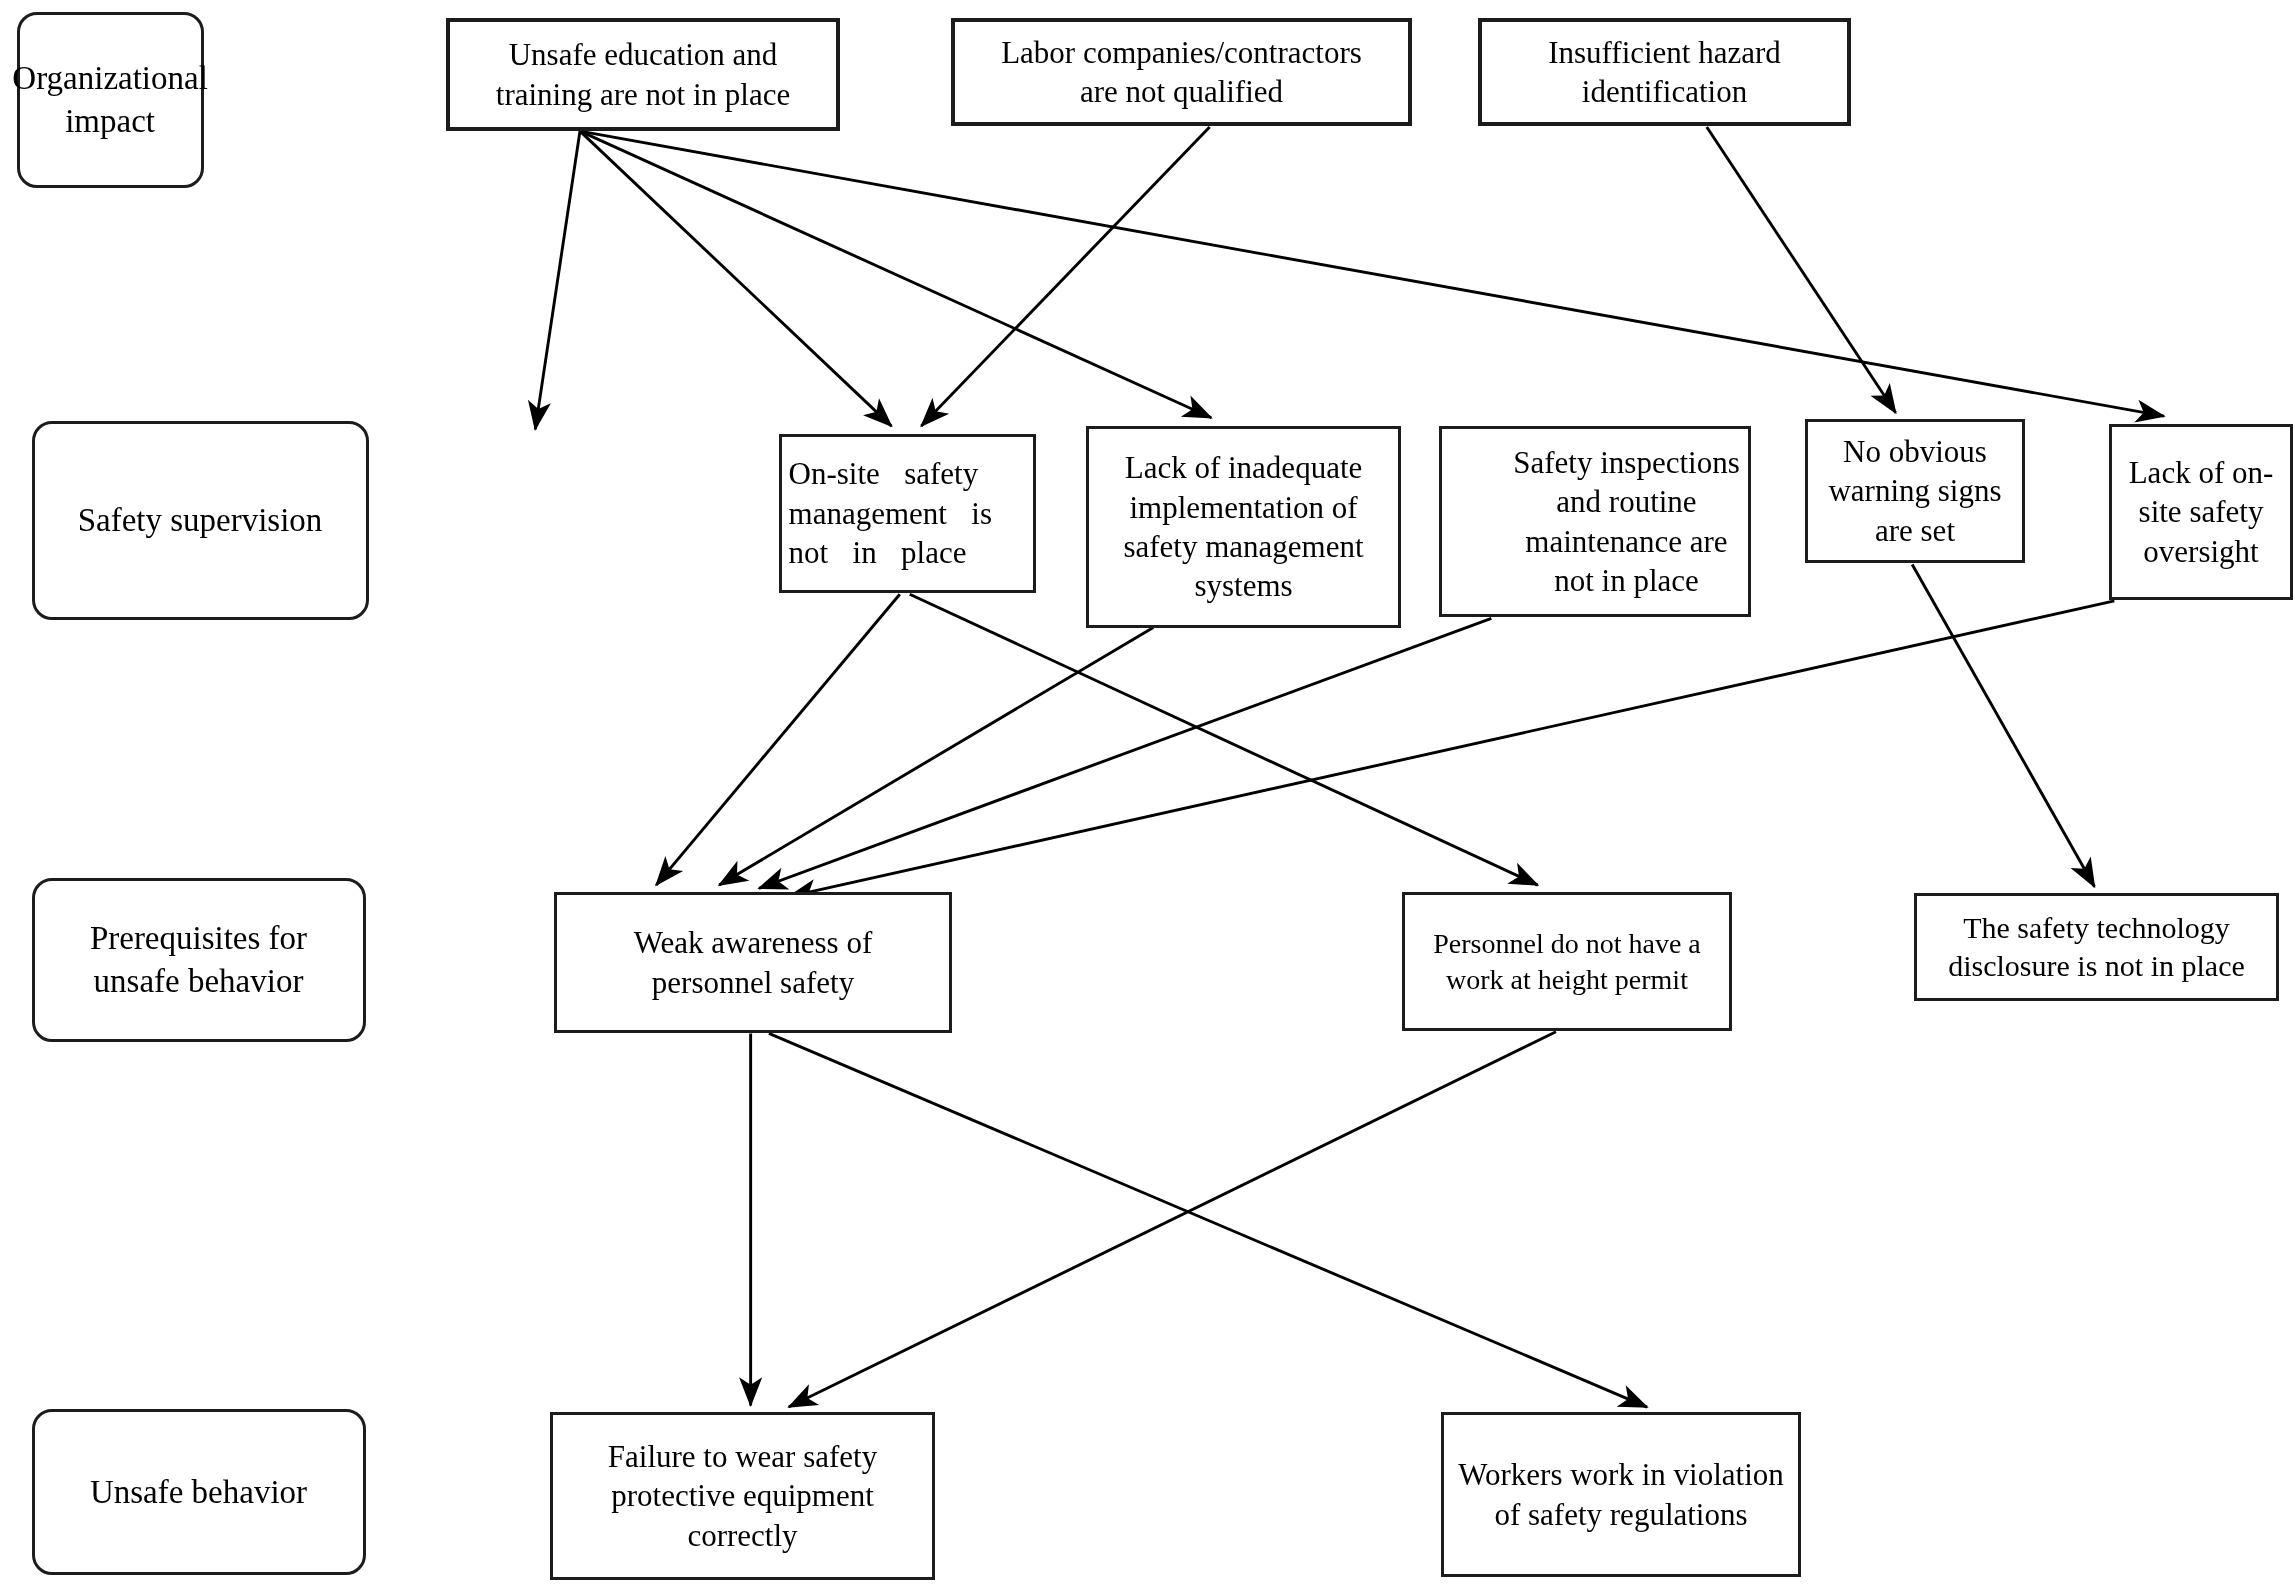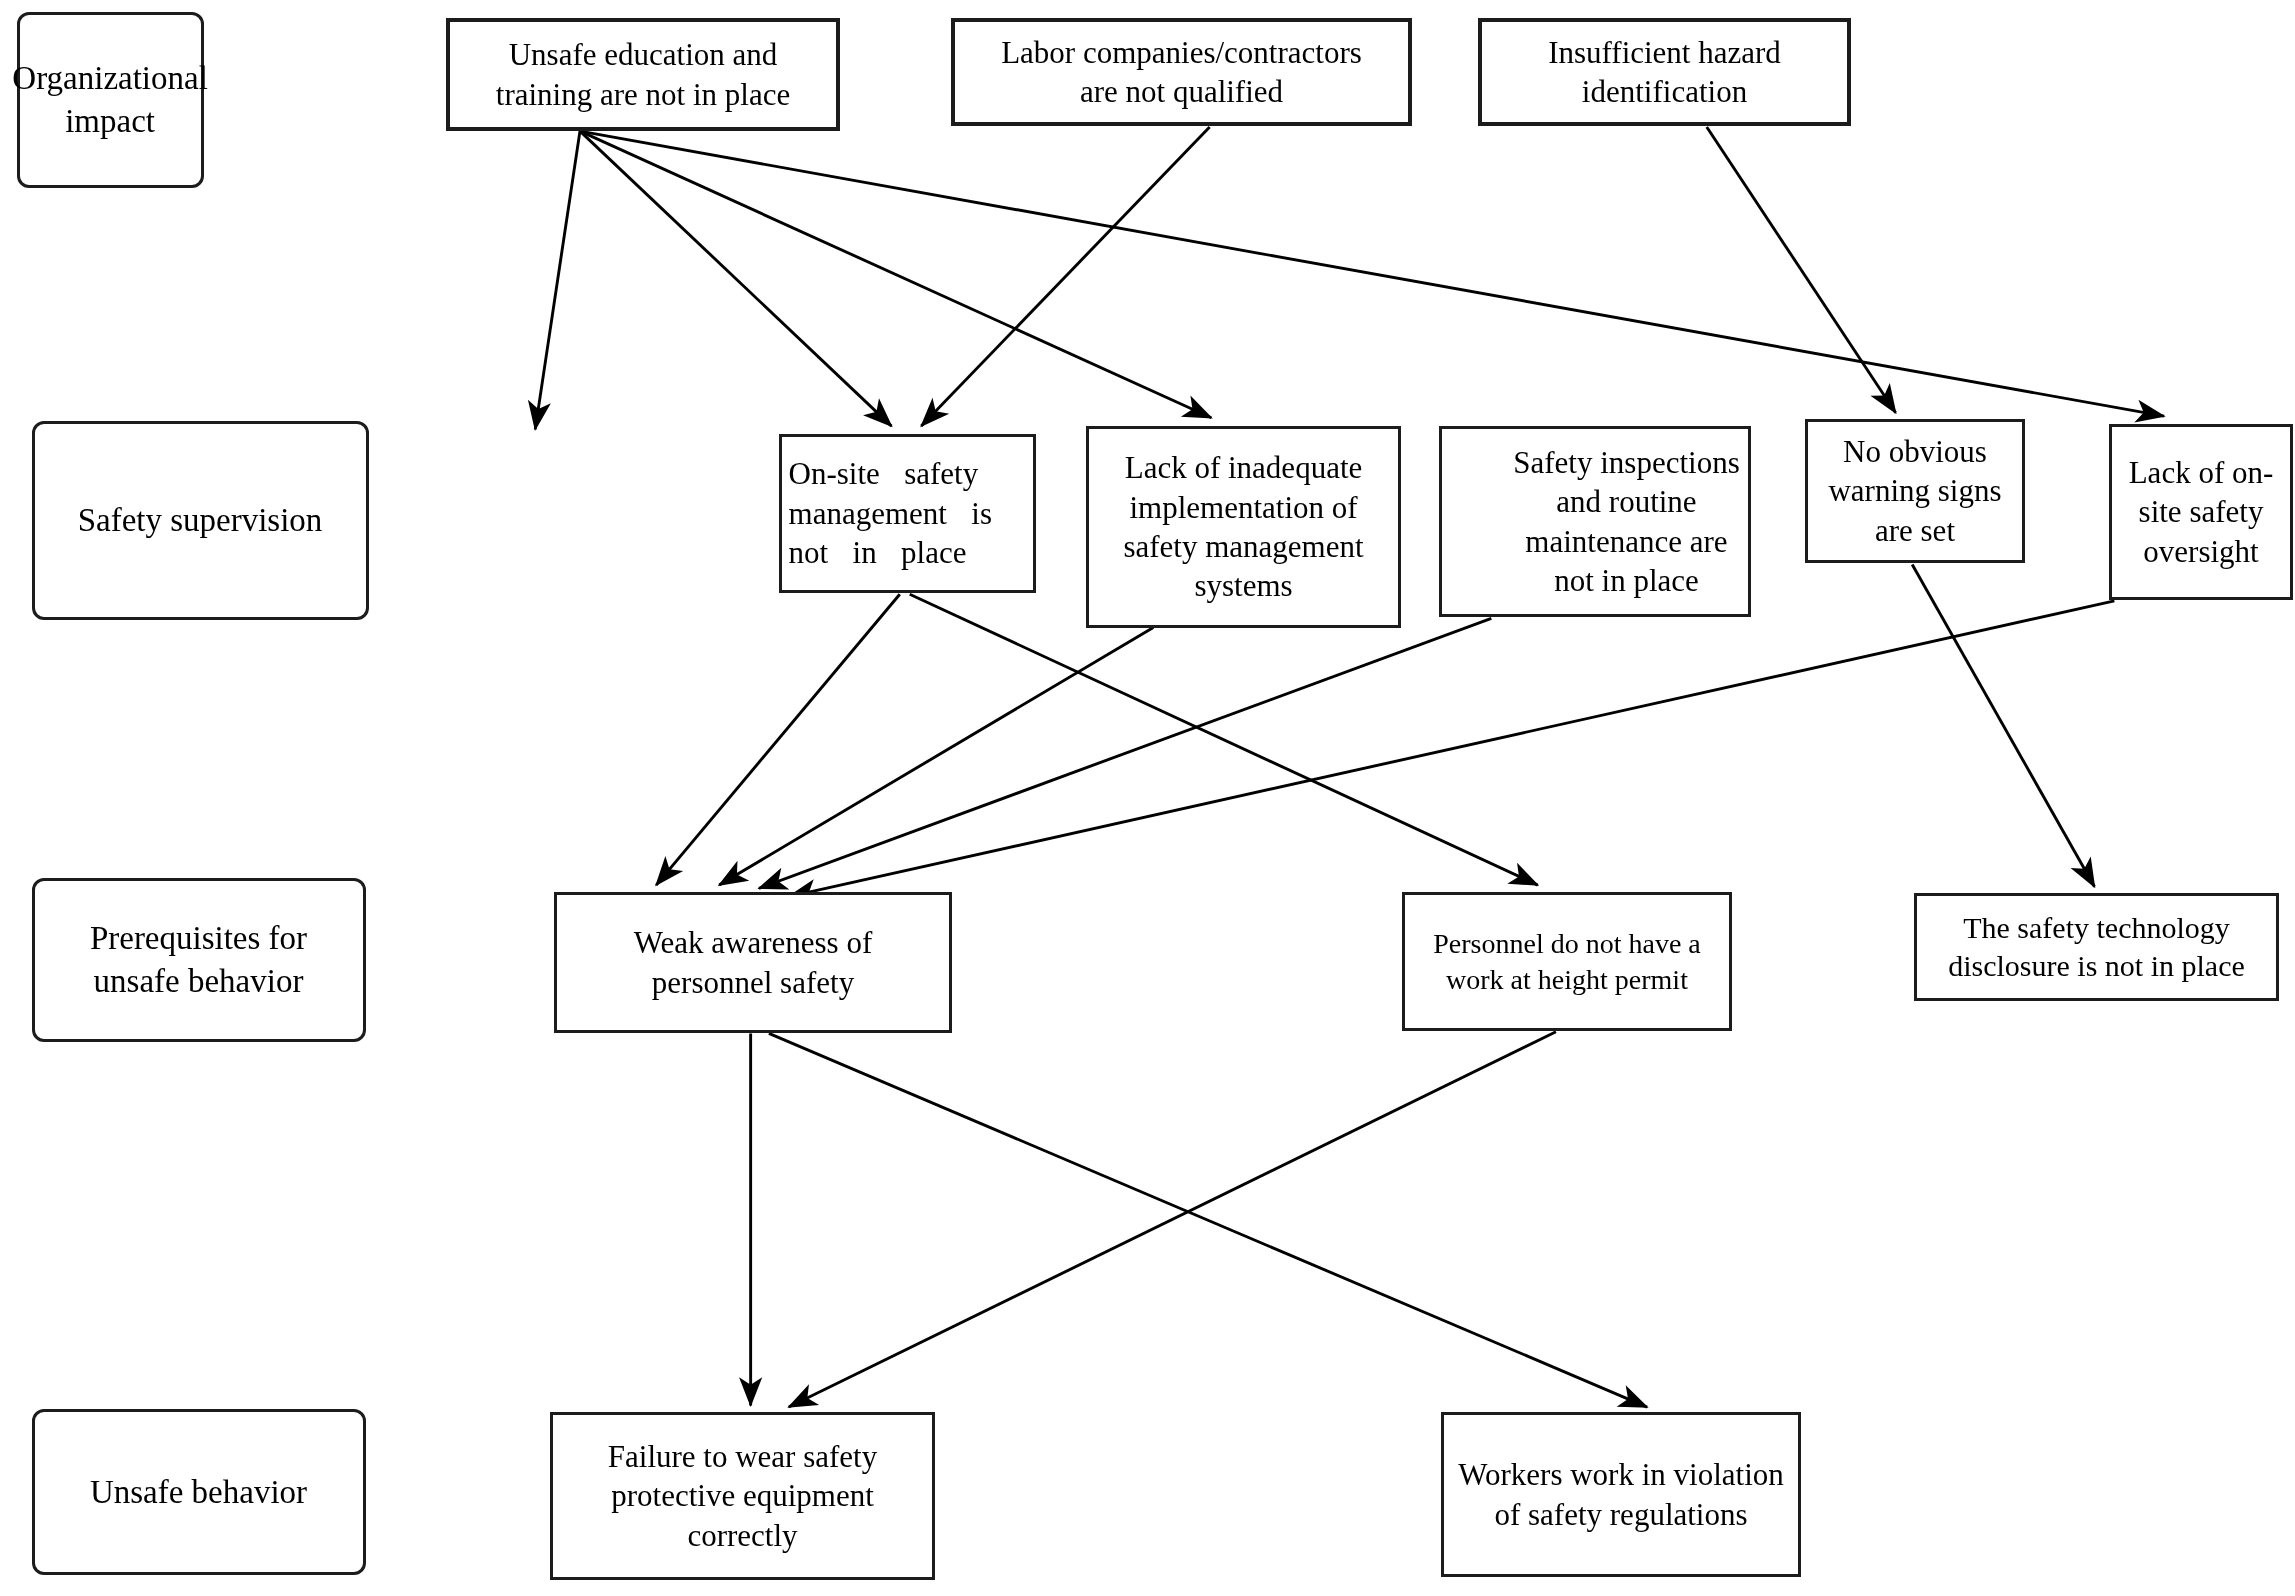--- a/index.html
+++ b/index.html
@@ -33,21 +33,21 @@
     text-align: center;
   }
   .node {
     border: 3.3px solid #1c1c1c;
     font-size: 31px;
     line-height: 1.27;
     padding: 3.3px 8.3px;
   }
   .level {
     border: 3.3px solid #1c1c1c;
-    border-radius: 12px;
+    border-radius: 20px;
     font-size: 33px;
     line-height: 1.3;
     padding: 21px 10px;
   }
   .lbl {
     white-space: pre-line;
   }
   
   .lv-organizational { left: 16.6px;  top: 11.6px;   width: 187px; height: 176px; }
   .lv-supervision    { left: 31.5px;  top: 421px;  width: 337px; height: 199px; }

